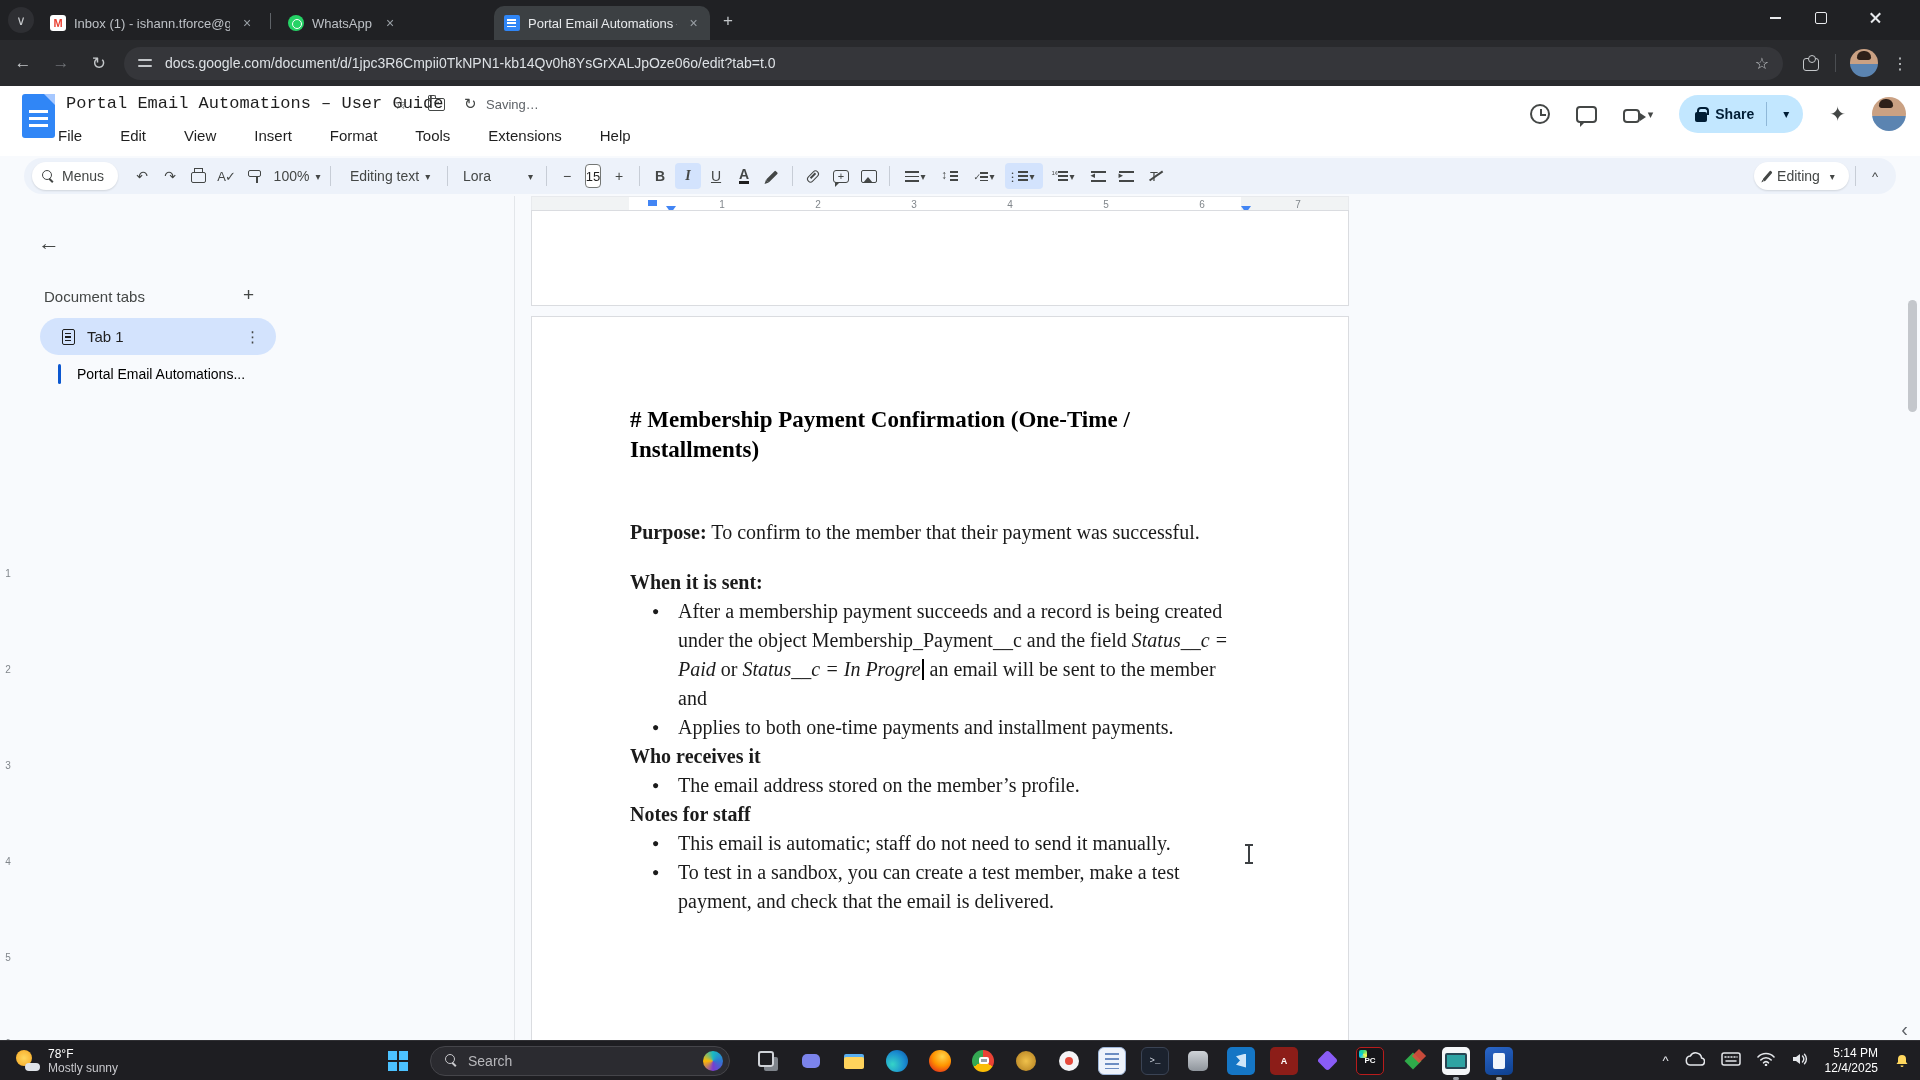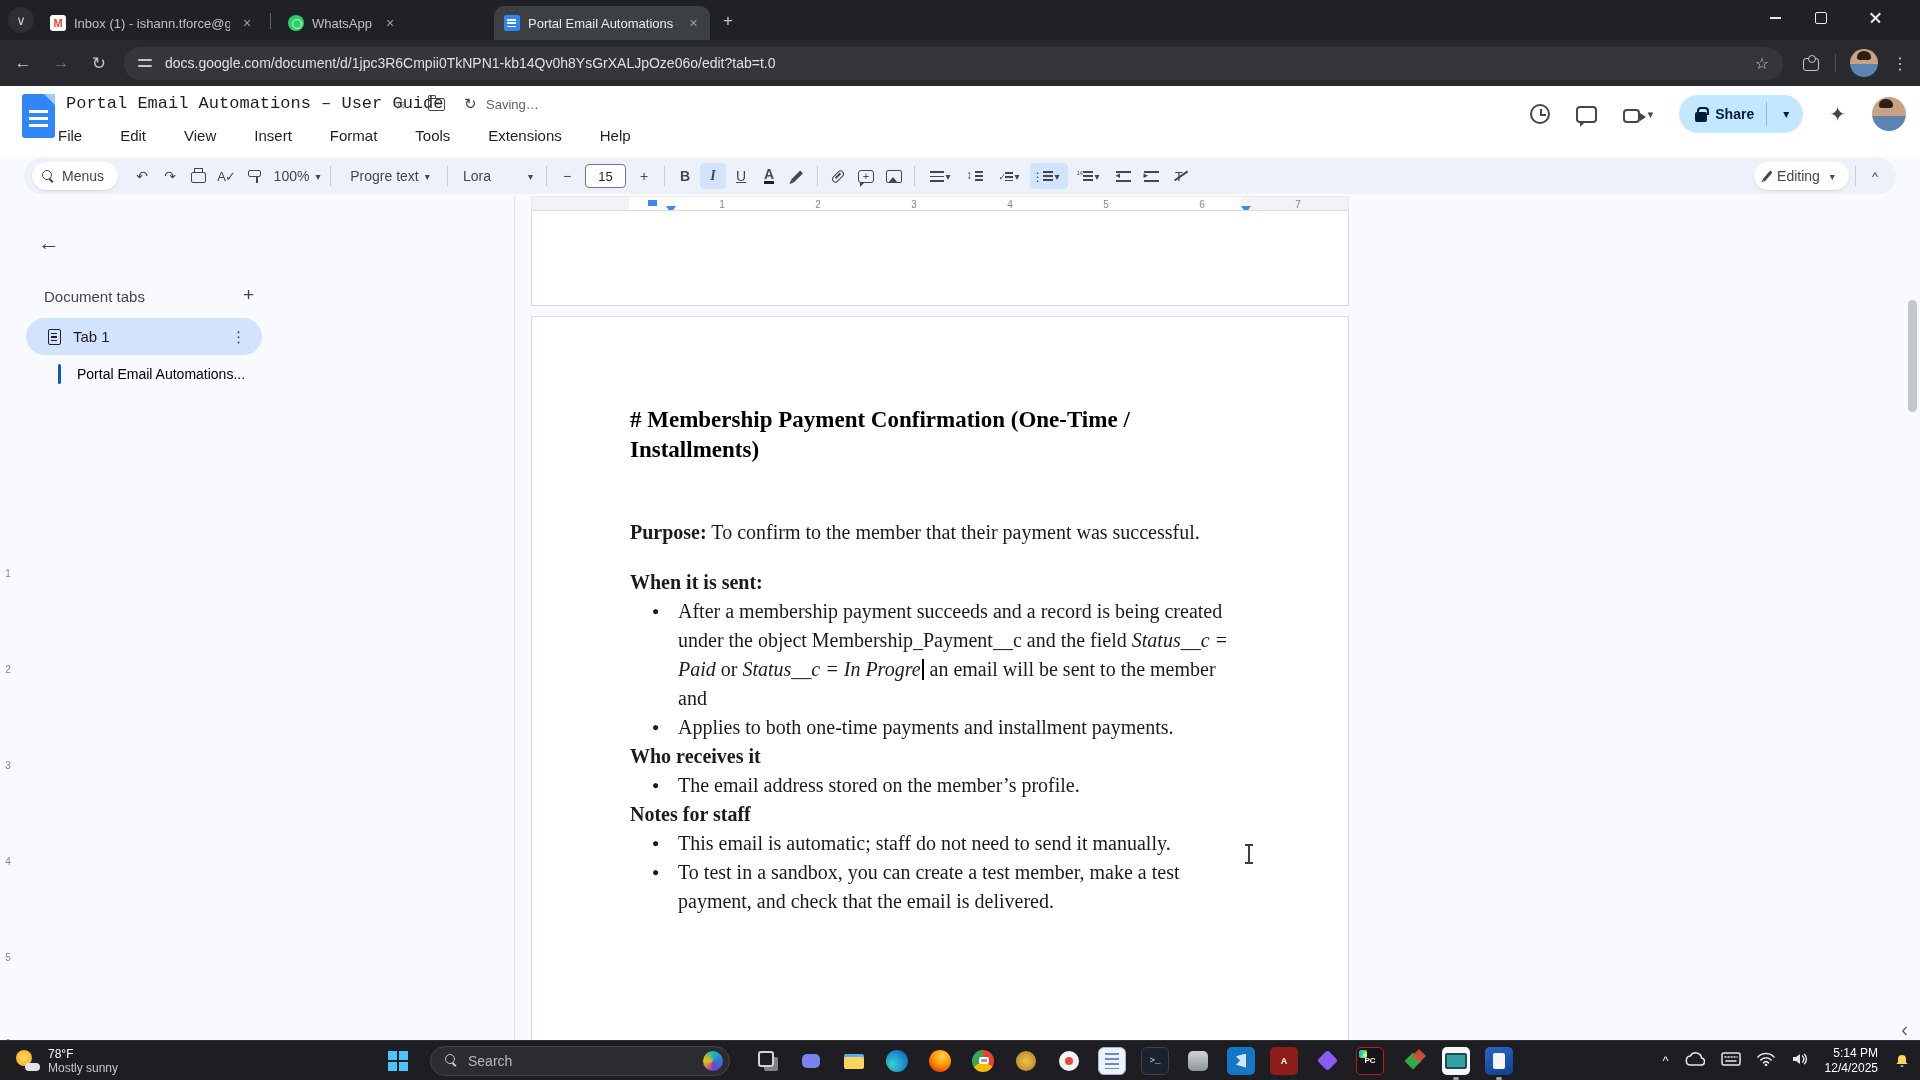--- a/index.html
+++ b/index.html
@@ -90,21 +90,21 @@
   #menuspill span.lbl { font-size:14px; color:#444746; }
   .mag { position:relative; width:13px; height:13px; }
   .mag::before { content:""; position:absolute; left:0; top:0; width:8px; height:8px; border:1.6px solid #444746; border-radius:50%; }
   .mag::after { content:""; position:absolute; left:8px; top:8px; width:5px; height:1.6px; background:#444746; transform:rotate(45deg); transform-origin:0 0; }
   .ic-print { position:relative; width:15px; height:11px; border:1.6px solid #444746; border-radius:2px; margin-top:3px; }
   .ic-print::before { content:""; position:absolute; left:2px; top:-5px; width:7px; height:4px; border:1.6px solid #444746; border-bottom:none; }
   .ic-spell { font-size:13px; letter-spacing:-1px; }
   .ic-roller { position:relative; width:13px; height:7px; border:1.6px solid #444746; border-radius:2px; margin-top:-6px; }
   .ic-roller::after { content:""; position:absolute; right:2px; bottom:-7px; width:1.6px; height:7px; background:#444746; }
   .zoomlbl,.stylelbl,.fontlbl { font-size:14px; color:#444746; padding:0 4px; }
-  .sizebox { width:41px; height:24px; border:1px solid #747775; border-radius:4px; background:#fff; display:flex; align-items:center; justify-content:center; font-size:13px; color:#1f1f1f; margin:0 4px; }
+  .sizebox { width:16px; height:24px; border:1px solid #747775; border-radius:4px; background:#fff; display:flex; align-items:center; justify-content:center; font-size:13px; color:#1f1f1f; margin:0 4px; }
   .bI { font-style:italic; font-family:"Liberation Serif",serif; font-weight:bold; }
   .bB { font-weight:bold; }
   .bU { text-decoration:underline; }
   .bA { border-bottom:3px solid #1f1f1f; line-height:13px; font-weight:bold; }
   .ic-pen { width:4px; height:13px; background:#444746; transform:rotate(45deg); border-radius:1px; position:relative; }
   .ic-pen::after { content:""; position:absolute; left:0; bottom:-4px; border-style:solid; border-width:4px 2px 0 2px; border-color:#444746 transparent transparent transparent; }
   .ic-link { width:14px; height:7px; border:1.6px solid #444746; border-radius:4px; transform:rotate(-45deg); position:relative; }
   .ic-link::after { content:""; position:absolute; left:3px; top:1.2px; width:7px; height:1.6px; background:#444746; }
   .ic-addcomment { width:16px; height:13px; border:1.6px solid #444746; border-radius:3px; position:relative; font-size:11px; line-height:10px; text-align:center; }
   .ic-addcomment::after { content:""; position:absolute; left:1px; bottom:-5px; border-style:solid; border-width:5px 5px 0 0; border-color:#444746 transparent transparent transparent; }
@@ -135,21 +135,21 @@
   #tb-collapse { font-size:13px; color:#444746; padding:0 10px; }
 
   
   #main { position:absolute; left:0; top:196px; width:1920px; height:844px; background:#f8fafd; overflow:hidden; }
   #vr-line { position:absolute; left:514px; top:0; width:1px; height:844px; background:#e3e6ea; }
   
   #sidebar { position:absolute; left:0; top:0; width:312px; height:844px; }
   #backbtn { position:absolute; left:38px; top:34px; font-size:22px; color:#444746; }
   #dtabs-label { position:absolute; left:44px; top:92px; font-size:15px; color:#444746; }
   #dtabs-add { position:absolute; left:243px; top:88px; font-size:19px; color:#444746; }
-  #tabpill { position:absolute; left:26px; top:122px; width:236px; height:37px; background:#d3e3fd; border-radius:19px; display:flex; align-items:center; }
+  #tabpill { position:absolute; left:40px; top:122px; width:236px; height:37px; background:#d3e3fd; border-radius:19px; display:flex; align-items:center; }
   .docicon { width:13px; height:16px; border:1.6px solid #1f1f1f; border-radius:2px; margin:0 12px 0 22px; position:relative; }
   .docicon::after { content:""; position:absolute; left:2px; top:3px; width:6px; height:8px; background:repeating-linear-gradient(#1f1f1f 0 1.4px, transparent 1.4px 3.4px); }
   #tabpill .lbl { font-size:15px; color:#1f1f1f; flex:1; }
   #tabpill .kebab2 { color:#444746; font-size:15px; margin-right:16px; }
   #outlineitem { position:absolute; left:58px; top:168px; display:flex; align-items:center; gap:16px; }
   #outlineitem .bar { width:3px; height:20px; background:#0b57d0; border-radius:2px; }
   #outlineitem .lbl { font-size:14px; color:#000000; white-space:nowrap; }
 
   
   #hruler { position:absolute; left:0; top:0; width:1920px; height:19px; }
@@ -332,21 +332,21 @@
     <span class="tbtn ic-spell">A✓</span>
     <span class="tbtn">
         <span class="ic-roller"></span>
       </span>
     <span class="tbtn" style="min-width:54px;">
         <span class="zoomlbl">100%</span>
         <span class="caret">▾</span>
       </span>
     <span class="tsep"></span>
     <span class="tbtn" style="min-width:102px;">
-        <span class="stylelbl">Progre text</span>
+        <span class="stylelbl">Editing text</span>
         <span class="caret">▾</span>
       </span>
     <span class="tsep"></span>
     <span class="tbtn" style="min-width:84px;justify-content:space-between;padding:0 4px;">
         <span class="fontlbl">Lora</span>
         <span class="caret">▾</span>
       </span>
     <span class="tsep"></span>
     <span class="tbtn">−</span>
     <span class="sizebox">15</span>

